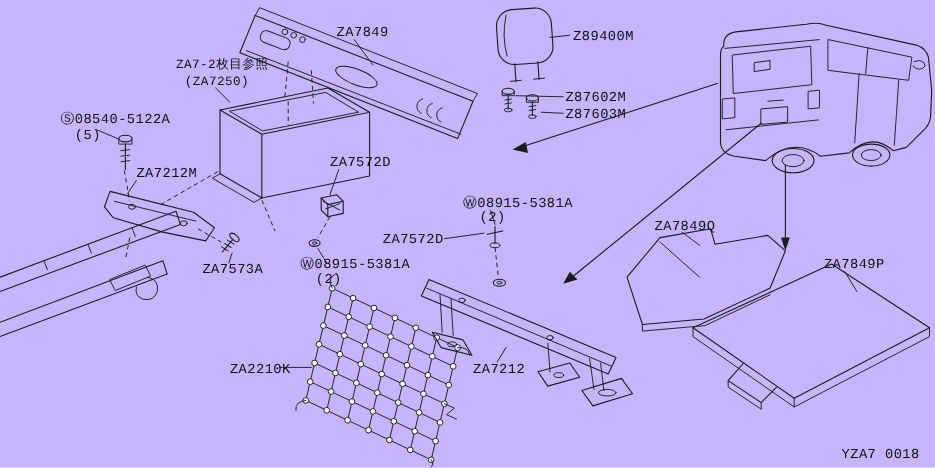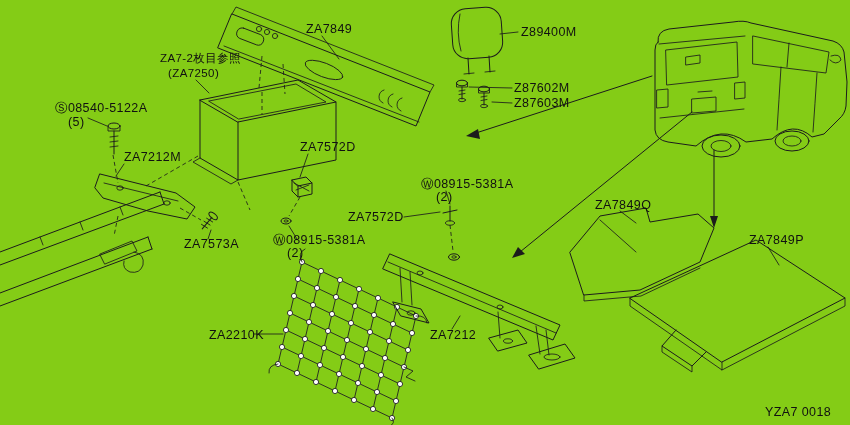--- a/index.html
+++ b/index.html
@@ -1,17 +1,17 @@
 <!DOCTYPE html>
 <html><head>
 <meta charset="utf-8">
 <style>
   html,body{margin:0;padding:0;background:#e9e9e9;}
-  .canvas{position:relative;width:850px;height:425px;background:#84cc16;overflow:hidden;
-          font-family:Liberation Sans, sans-serif;}
+  .canvas{position:relative;width:850px;height:425px;background:#c4b5fd;overflow:hidden;
+          font-family:Liberation Mono, monospace;}
   .canvas svg{position:absolute;left:0;top:0;}
   .ln{stroke:#1c1c1c;stroke-width:1;fill:none;stroke-linecap:round;stroke-linejoin:round;}
   .thin{stroke-width:0.85;}
   .dash{stroke:#1c1c1c;stroke-width:0.85;fill:none;stroke-dasharray:4 3;}
   .solidfill{fill:#1c1c1c;stroke:none;}
   .lbl{font-size:12.5px;fill:#111;letter-spacing:0.4px;}
   .lbl.small{font-size:11.5px;}
   .netg line{stroke:#222;stroke-width:0.9;}
   .netg circle{fill:#fff;stroke:#222;stroke-width:0.9;}
 </style>

